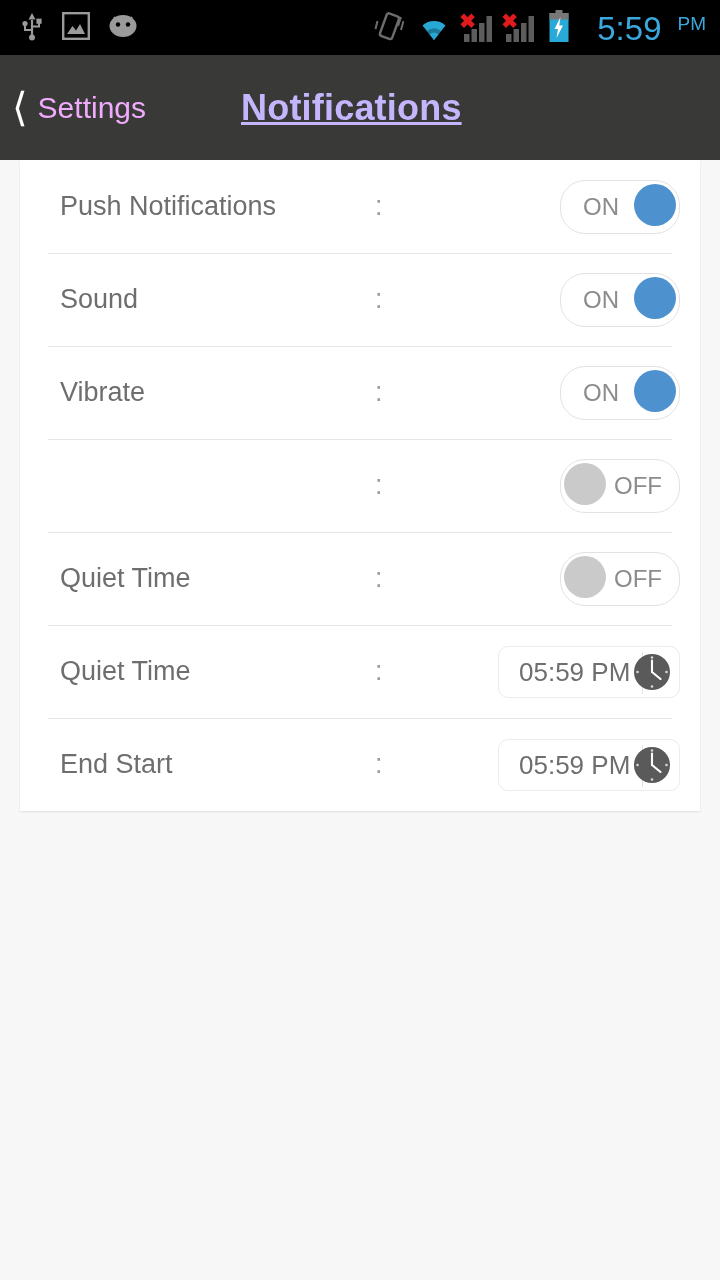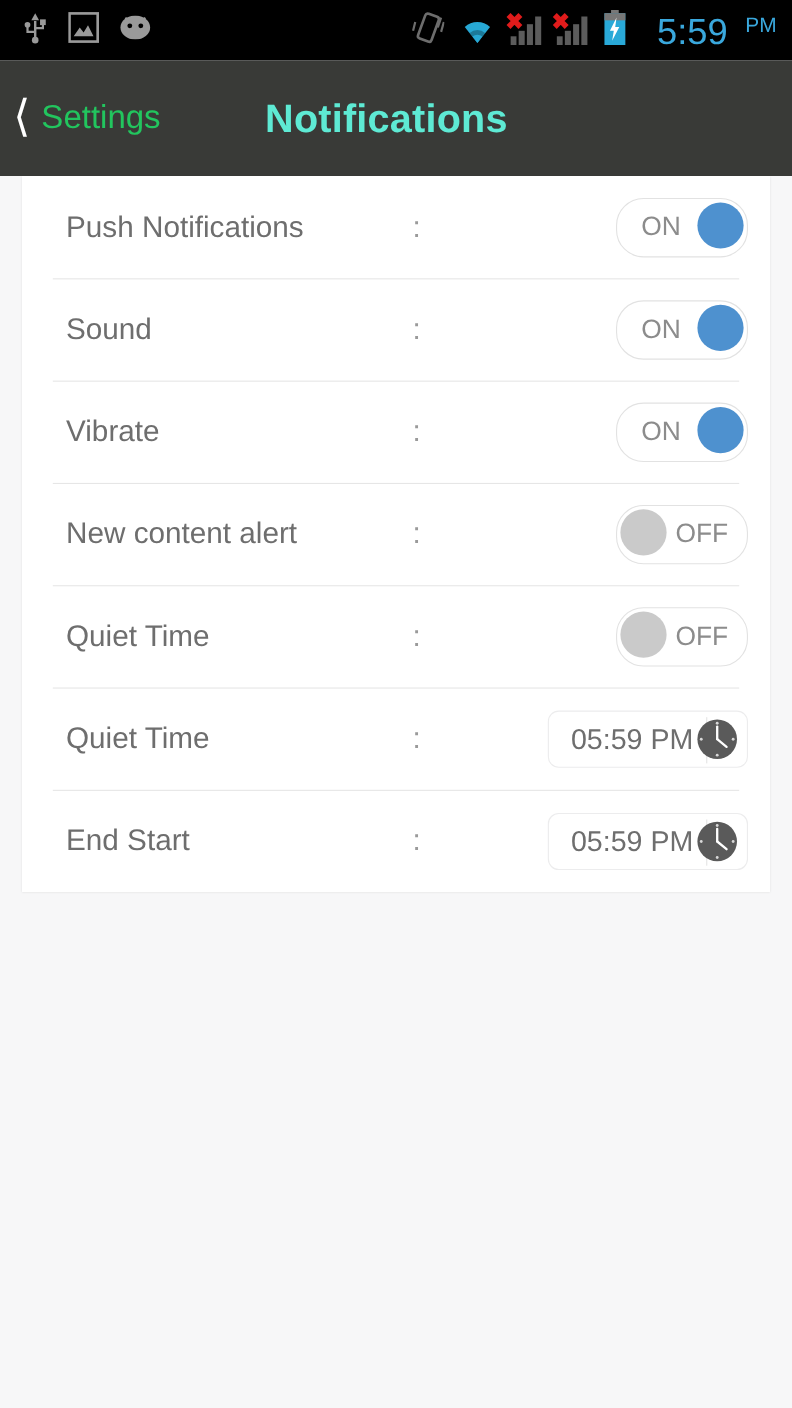--- a/index.html
+++ b/index.html
@@ -84,35 +84,36 @@
     cursor: pointer;
   }
   .chev {
     color: #ffffff;
     font-size: 40px;
     line-height: 40px;
     font-weight: 300;
     padding-bottom: 3px;
   }
   .back-label {
-    color: #22c55e;
+    color: #f0abfc;
     font-size: 30px;
     line-height: 30px;
     font-weight: 400;
   }
   .header-title {
     position: absolute;
     left: 241px;
     top: 50%;
     transform: translateY(-50%);
-    color: #5eead4;
+    color: #c4b5fd;
     font-size: 36px;
     font-weight: bold;
     line-height: 36px;
     letter-spacing: 0.2px;
+    text-decoration: underline;
   }
 
   
   .card {
     position: absolute;
     top: 160px;
     left: 20px;
     width: 680px;
     background: #ffffff;
     box-shadow: 0 1px 2px rgba(0,0,0,0.10);
@@ -370,21 +371,20 @@
     <span class="row-colon">:</span>
     <span class="row-control">
       <span class="toggle on">
         <span class="t-text">ON</span>
         <span class="t-thumb"></span>
       </span>
     </span>
   </div>
 
   <div class="row">
-    <span class="row-label">New content alert</span>
     <span class="row-colon">:</span>
     <span class="row-control">
       <span class="toggle off">
         <span class="t-text">OFF</span>
         <span class="t-thumb"></span>
       </span>
     </span>
   </div>
 
   <div class="row">

